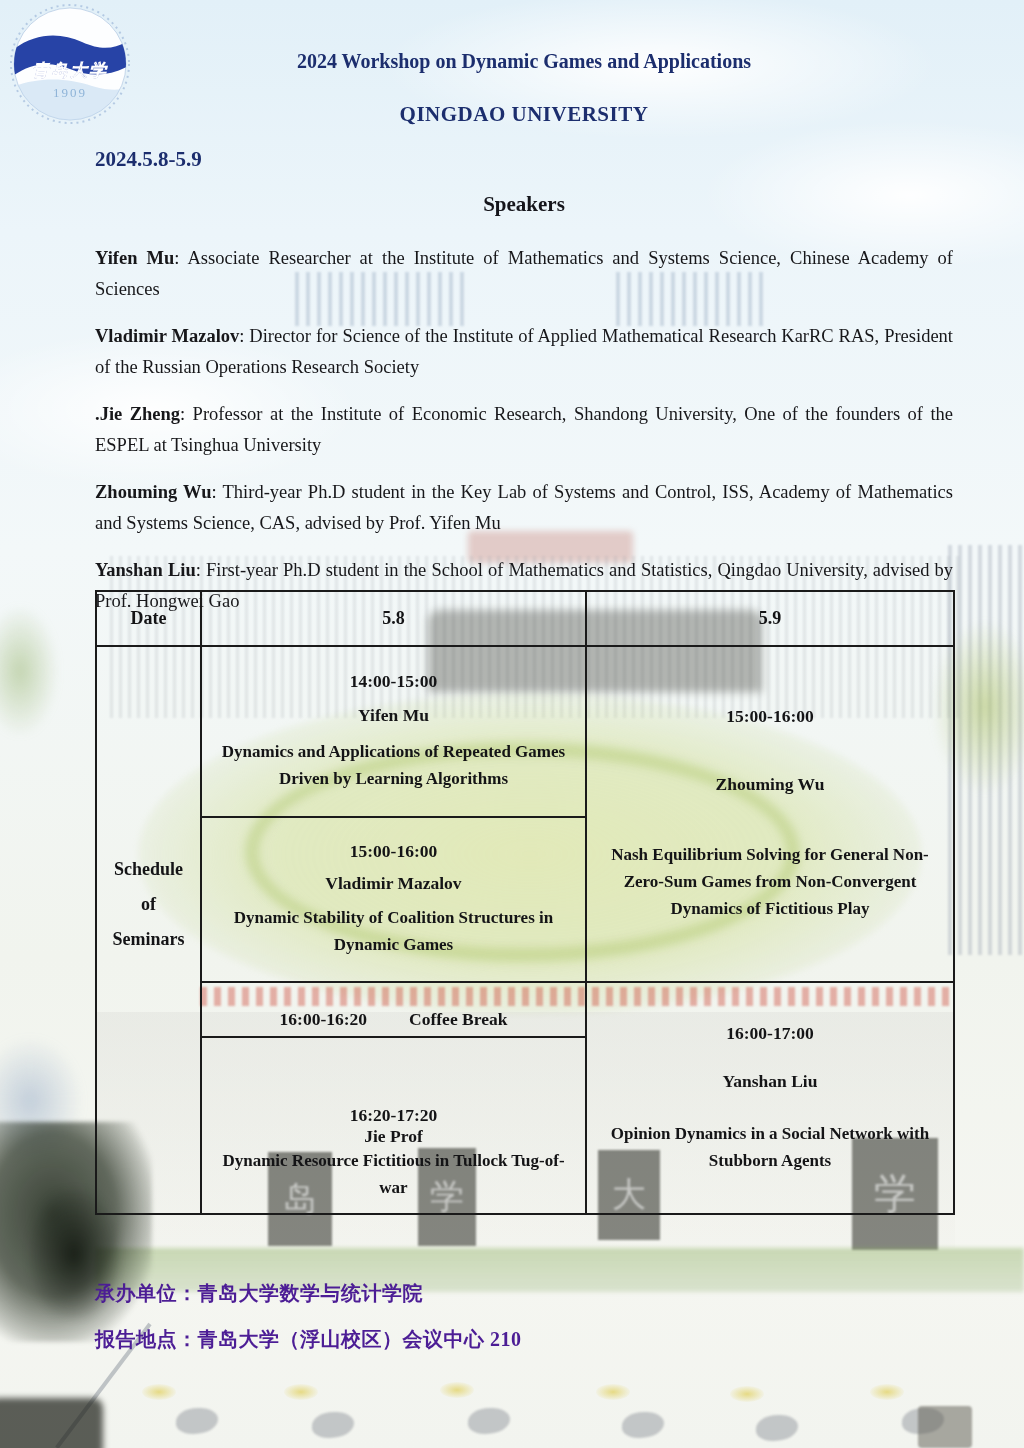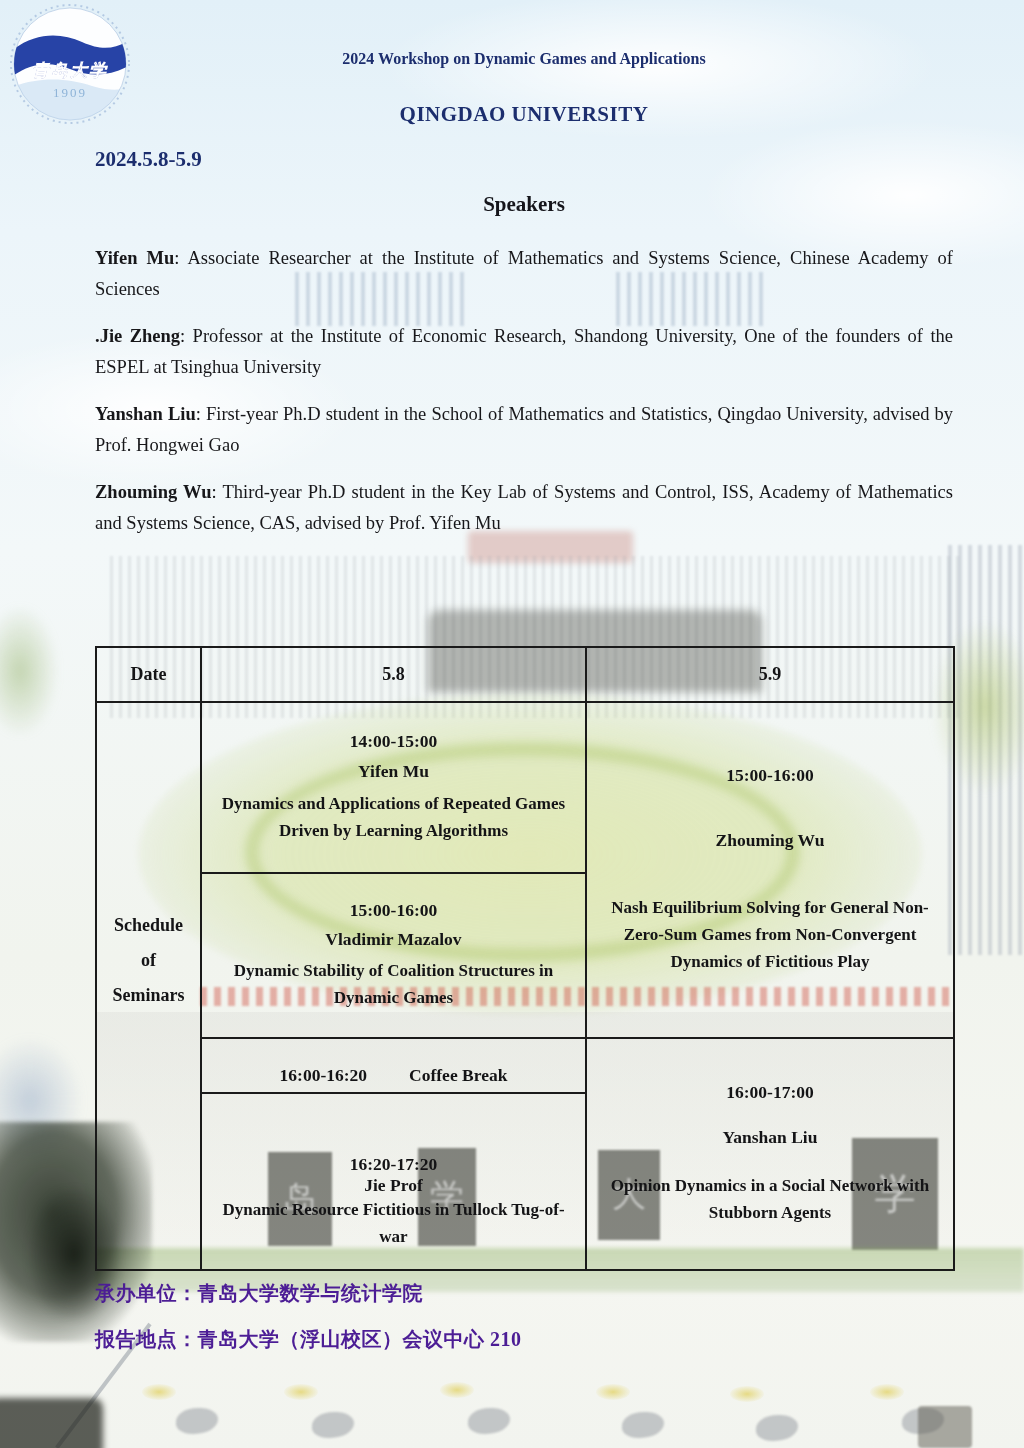--- a/index.html
+++ b/index.html
@@ -42,34 +42,34 @@
   .flower.f4{left:596px;top:1384px;} .flower.f5{left:730px;top:1386px;} .flower.f6{left:870px;top:1384px;}
   .bush { width:42px; height:26px; border-radius:55% 45% 60% 40%; background:rgba(128,133,143,.42); filter:blur(1px); }
   .bush.b1{left:176px;top:1408px;} .bush.b2{left:312px;top:1412px;} .bush.b3{left:468px;top:1408px;}
   .bush.b4{left:622px;top:1412px;} .bush.b5{left:756px;top:1415px;} .bush.b6{left:902px;top:1408px;}
   .bg-corner-left { left:-12px; top:1398px; width:115px; height:62px; background:rgba(25,28,22,.7); border-radius:10px; filter:blur(3px); }
   .bg-box-right { left:918px; top:1406px; width:54px; height:42px; background:rgba(92,90,80,.5); border-radius:4px; filter:blur(1px); }
 
   
   .content { position:absolute; left:95px; top:0; width:858px; z-index:2; color:#17171a; }
   .logo-wrap { position:absolute; left:8px; top:2px; width:124px; height:124px; z-index:2; }
-  .doc-title { position:absolute; left:0; top:50px; width:100%; text-align:center; font-size:16px; font-weight:bold; color:#1c2e6e; }
+  .doc-title { position:absolute; left:0; top:50px; width:100%; text-align:center; font-size:20px; font-weight:bold; color:#1c2e6e; }
   .doc-sub   { position:absolute; left:0; top:102px; width:100%; text-align:center; font-size:21px; font-weight:bold; color:#1c2e6e; letter-spacing:.5px; }
   .doc-dates { position:absolute; left:0; top:147px; width:100%; text-align:left; font-size:21px; font-weight:bold; color:#1c2e6e; }
   .doc-speakers-h { position:absolute; left:0; top:192px; width:100%; text-align:center; font-size:21px; font-weight:bold; color:#15151b; }
   .speaker-list { position:absolute; left:0; top:243px; width:100%; }
   .speaker { font-size:18.5px; line-height:31px; text-align:justify; margin-bottom:16px; }
   .speaker b { font-weight:bold; }
 
-  table.sched { position:absolute; left:0; top:646px; width:858px; border-collapse:collapse; table-layout:fixed; z-index:2; }
+  table.sched { position:absolute; left:0; top:590px; width:858px; border-collapse:collapse; table-layout:fixed; z-index:2; }
   table.sched td { border:2px solid #1a1a1a; font-weight:bold; color:#141416; text-align:center; vertical-align:middle; background:transparent; }
   td.hdr { font-size:18px; }
   .rowlabel { font-size:18px; padding-bottom:52px;border-radius:29px; }
   .rowlabel div { margin:14px 0; }
-  .slot { display:flex; flex-direction:column; justify-content:space-evenly; align-items:center; padding:18px 10px; }
+  .slot { display:flex; flex-direction:column; justify-content:space-evenly; align-items:center; padding:11px 10px; }
   .slot-a { height:167px; } .slot-b { height:161px; } .slot-d { height:173px;justify-content:flex-end; }
   .slot-e { height:332px; } .slot-f { height:228px; }
   .slot-time, .slot-speaker { font-size:17.5px; }
   .slot-title { font-size:17px; line-height:27px; }
   .coffee-row { display:flex; justify-content:center; align-items:center; gap:42px; font-size:17.5px;margin-top:20px; }
 
   .footer { position:absolute; left:95px; top:1280px; z-index:2; font-weight:bold; color:#4c1d95; font-size:20px; }
   .footer .fline { margin-bottom:19px; letter-spacing:.5px; }
 </style>
 </head>
@@ -136,23 +136,24 @@
   </div>
 
   <div class="content">
     <div class="doc-title">2024 Workshop on Dynamic Games and Applications</div>
     <div class="doc-sub">QINGDAO UNIVERSITY</div>
     <div class="doc-dates">2024.5.8-5.9</div>
     <div class="doc-speakers-h">Speakers</div>
 
     <div class="speaker-list">
       <p class="speaker"><b>Yifen Mu</b><span>: Associate Researcher at the Institute of Mathematics and Systems Science, Chinese Academy of Sciences</span></p>
+      <p class="speaker"><b>Vladimir Mazalov</b><span>: Director for Science of the Institute of Applied Mathematical Research KarRC RAS, President of the Russian Operations Research Society</span></p>
       <p class="speaker"><b>.Jie Zheng</b><span>: Professor at the Institute of Economic Research, Shandong University, One of the founders of the ESPEL at Tsinghua University</span></p>
+      <p class="speaker"><b>Zhouming Wu</b><span>: Third-year Ph.D student in the Key Lab of Systems and Control, ISS, Academy of Mathematics and Systems Science, CAS, advised by Prof. Yifen Mu</span></p>
       <p class="speaker"><b>Yanshan Liu</b><span>: First-year Ph.D student in the School of Mathematics and Statistics, Qingdao University, advised by Prof. Hongwei Gao</span></p>
-      <p class="speaker"><b>Zhouming Wu</b><span>: Third-year Ph.D student in the Key Lab of Systems and Control, ISS, Academy of Mathematics and Systems Science, CAS, advised by Prof. Yifen Mu</span></p>
     </div>
 
     <table class="sched">
       <colgroup>
           <col style="width:105px">
           <col style="width:385px">
           <col style="width:368px">
         </colgroup>
       <tbody>
           <tr style="height:55px">

